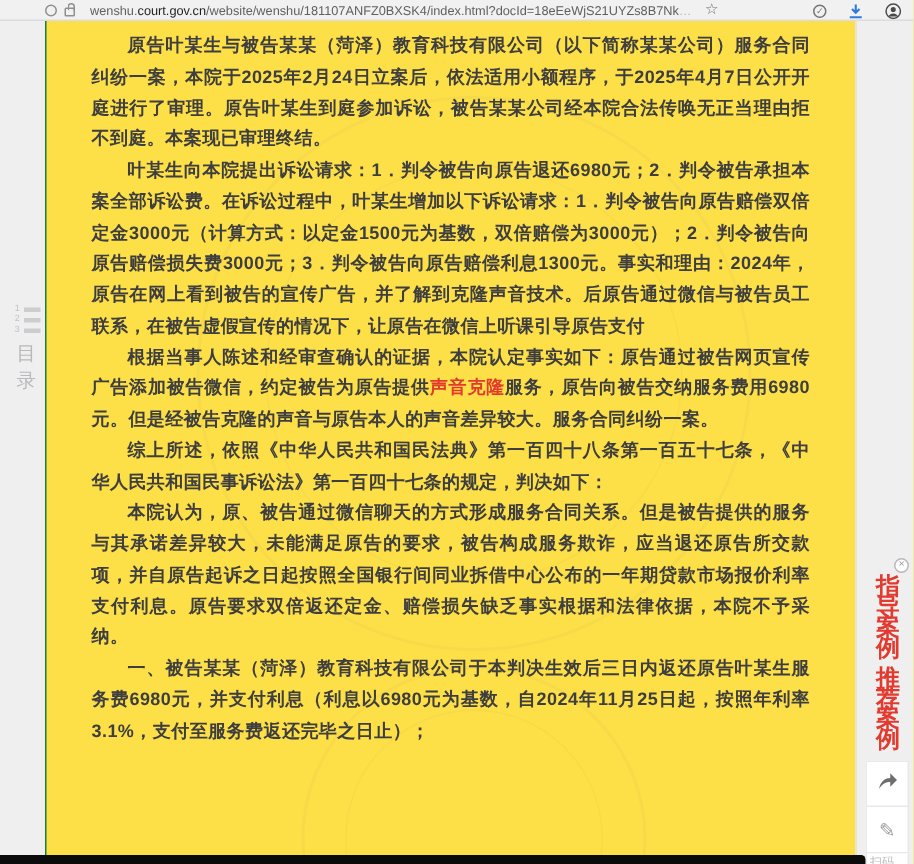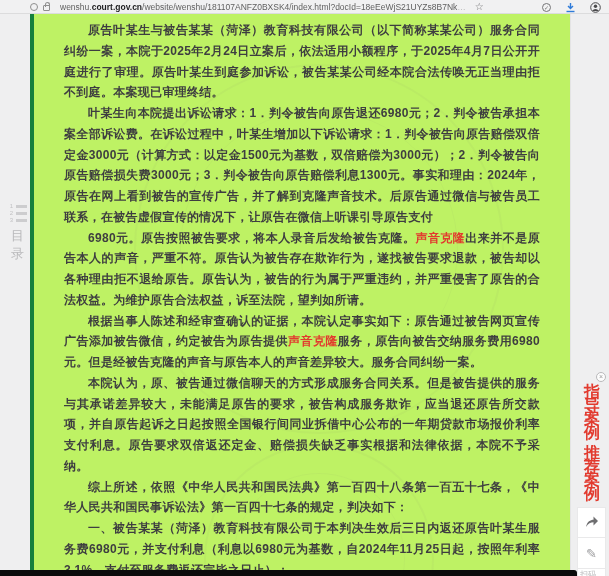--- a/index.html
+++ b/index.html
@@ -16,33 +16,33 @@
     display:flex; align-items:center; font-size:8.5px; color:#5f5f5f;
   }
   .bb-left { display:flex; align-items:center; gap:5px; margin-left:30px; }
   .oval-ico { width:8px; height:8px; border:1px solid #8f8f8f; border-radius:50%; }
   .lock-ico { position:relative; width:7px; height:6px; margin-top:2px;
     border:1px solid #8f8f8f; border-radius:1px; }
   .lock-ico::before { content:""; position:absolute; left:1px; top:-4px;
     width:3px; height:4px; border:1px solid #8f8f8f; border-bottom:none;
     border-radius:3px 3px 0 0; }
   .url-text { margin-left:5px; white-space:nowrap; letter-spacing:0; }
-  .url-text b { color:#1d1d1f; font-weight:bold; }
+  .url-text b { color:#1d1d1f; font-weight:normal; }
   .url-fade { color:#b7b7b9; }
   .star-ico { font-size:10px; color:#6f6f71; margin-left:4px; line-height:1; }
   .bb-right { position:absolute; right:8px; top:0; height:14px;
     display:flex; align-items:center; gap:14px; }
   .badge-ico { width:9px; height:9px; border:1px solid #767678; border-radius:50%;
     display:flex; align-items:center; justify-content:center;
     font-size:6px; color:#767678; }
   .dl-ico svg, .acct-ico svg { display:block; }
   
   .page {
     position:absolute; left:30px; top:14px; width:541px; bottom:0;
-    background:#bef264; border-left:4px solid #15803d; border-right:1px solid #e4e4e5;
+    background:#fde047; border-left:1px solid #15803d; border-right:1px solid #e4e4e5;
     padding:6px 30px 0 30px; overflow:hidden;
   }
   .para {
     text-indent:2em; font-size:12px; line-height:20.75px; color:#3e3e40;
     text-align:justify; font-weight:bold; letter-spacing:0.3px;
   }
   .hl { color:#e23a2e; }
   .seal { position:absolute; border-radius:50%; border:2px solid rgba(120,120,125,0.05); pointer-events:none; }
   .seal::after { content:""; position:absolute; inset:12%; border-radius:50%;
     border:1px solid rgba(120,120,125,0.05); }
@@ -103,24 +103,23 @@
     </div>
   </div>
 </div>
 
 <div class="page">
   <div class="seal seal-a"></div>
   <div class="seal seal-b"></div>
   <div>
       <p class="para"><span>原告叶某生与被告某某（菏泽）教育科技有限公司（以下简称某某公司）服务合同纠纷一案，本院于2025年2月24日立案后，依法适用小额程序，于2025年4月7日公开开庭进行了审理。原告叶某生到庭参加诉讼，被告某某公司经本院合法传唤无正当理由拒不到庭。本案现已审理终结。</span></p>
       <p class="para"><span>叶某生向本院提出诉讼请求：1．判令被告向原告退还6980元；2．判令被告承担本案全部诉讼费。在诉讼过程中，叶某生增加以下诉讼请求：1．判令被告向原告赔偿双倍定金3000元（计算方式：以定金1500元为基数，双倍赔偿为3000元）；2．判令被告向原告赔偿损失费3000元；3．判令被告向原告赔偿利息1300元。事实和理由：2024年，原告在网上看到被告的宣传广告，并了解到克隆声音技术。后原告通过微信与被告员工联系，在被告虚假宣传的情况下，让原告在微信上听课引导原告支付</span></p>
-      <p class="para"><span>6980元。原告按照被告要求，将本人录音后发给被告克隆。</span><span class="hl">声音克隆</span><span>出来并不是原告本人的声音，严重不符。原告认为被告存在欺诈行为，遂找被告要求退款，被告却以各种理由拒不退给原告。原告认为，被告的行为属于严重违约，并严重侵害了原告的合法权益。为维护原告合法权益，诉至法院，望判如所请。</span></p>
       <p class="para"><span>根据当事人陈述和经审查确认的证据，本院认定事实如下：原告通过被告网页宣传广告添加被告微信，约定被告为原告提供</span><span class="hl">声音克隆</span><span>服务，原告向被告交纳服务费用6980元。但是经被告克隆的声音与原告本人的声音差异较大。服务合同纠纷一案。</span></p>
+      <p class="para"><span>综上所述，依照《中华人民共和国民法典》第一百四十八条第一百五十七条，《中华人民共和国民事诉讼法》第一百四十七条的规定，判决如下：</span></p>
       <p class="para"><span>本院认为，原、被告通过微信聊天的方式形成服务合同关系。但是被告提供的服务与其承诺差异较大，未能满足原告的要求，被告构成服务欺诈，应当退还原告所交款项，并自原告起诉之日起按照全国银行间同业拆借中心公布的一年期贷款市场报价利率支付利息。原告要求双倍返还定金、赔偿损失缺乏事实根据和法律依据，本院不予采纳。</span></p>
-      <p class="para"><span>综上所述，依照《中华人民共和国民法典》第一百四十八条第一百五十七条，《中华人民共和国民事诉讼法》第一百四十七条的规定，判决如下：</span></p>
       <p class="para"><span>一、被告某某（菏泽）教育科技有限公司于本判决生效后三日内返还原告叶某生服务费6980元，并支付利息（利息以6980元为基数，自2024年11月25日起，按照年利率3.1%，支付至服务费返还完毕之日止）；</span></p>
     </div>
 </div>
 
 <div class="toc-widget">
   <div class="toc-rows">
     <div class="toc-row">
         <span class="toc-num">1</span>
         <span class="toc-bar"></span>
       </div>

